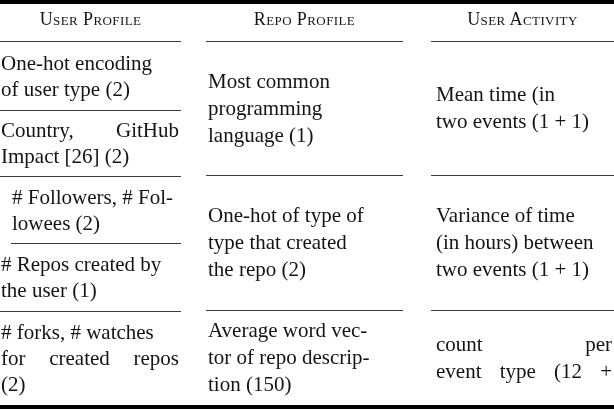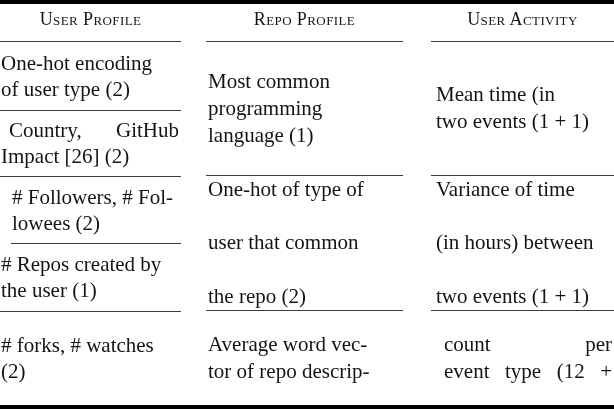--- a/index.html
+++ b/index.html
@@ -67,29 +67,28 @@
   .col-2 .cell { padding: 0 2px 0 2px; line-height: 27px; }
   .col-3 .cell { padding: 0 2px 0 5px; line-height: 27px; }
 
   
   .col-1 .cell.r1 { height: 69px; }
   .col-1 .cell.r2 { height: 66px; }
   .col-1 .cell.r3 { height: 67px; margin-left: 11px; }
   .col-1 .cell.r4 { height: 68px; }
   
   .col-23-r1 { height: 134px; }
-  .col-23-r2 { height: 135px; justify-content: space-between; }
+  .col-23-r2 { height: 135px; }
 
   .line { white-space: nowrap; }
   
   .line.justify {
     display: flex;
     justify-content: space-between;
     white-space: normal;
-    padding-left: 8px;
   }
 </style>
 </head>
 <body>
 
 <div class="canvas">
 
   <div class="rule-heavy top"></div>
 
   <div class="col col-1">
@@ -108,39 +107,45 @@
     <div class="cell r3">
       <div class="line"># Followers, # Fol-</div>
       <div class="line">lowees (2)</div>
     </div>
     <div class="cell r4">
       <div class="line"># Repos created by</div>
       <div class="line">the user (1)</div>
     </div>
     <div class="cell last">
       <div class="line"># forks, # watches</div>
+      <div class="line justify">
+          <span>for</span>
+          <span>created</span>
+          <span>repos</span>
+        </div>
       <div class="line">(2)</div>
     </div>
   </div>
 
   <div class="col col-2">
     <div class="col-header">Repo Profile</div>
     <div class="cell col-23-r1">
       <div class="line">Most common</div>
       <div class="line">programming</div>
       <div class="line">language (1)</div>
     </div>
     <div class="cell col-23-r2">
       <div class="line">One-hot of type of</div>
-      <div class="line">user that common</div>
+      <div class="line">type that created</div>
       <div class="line">the repo (2)</div>
     </div>
     <div class="cell last">
       <div class="line">Average word vec-</div>
       <div class="line">tor of repo descrip-</div>
+      <div class="line">tion (150)</div>
     </div>
   </div>
 
   <div class="col col-3">
     <div class="col-header">User Activity</div>
     <div class="cell col-23-r1">
       <div class="line">Mean time (in</div>
       <div class="line">two events (1 + 1)</div>
     </div>
     <div class="cell col-23-r2">

